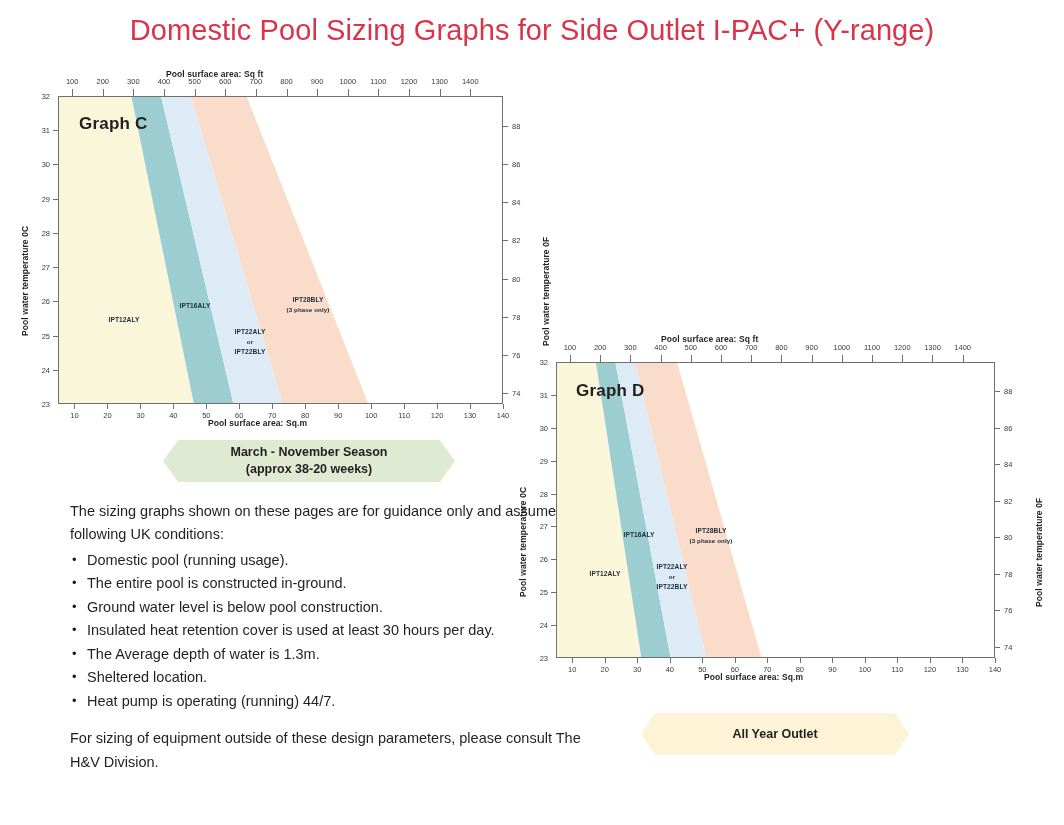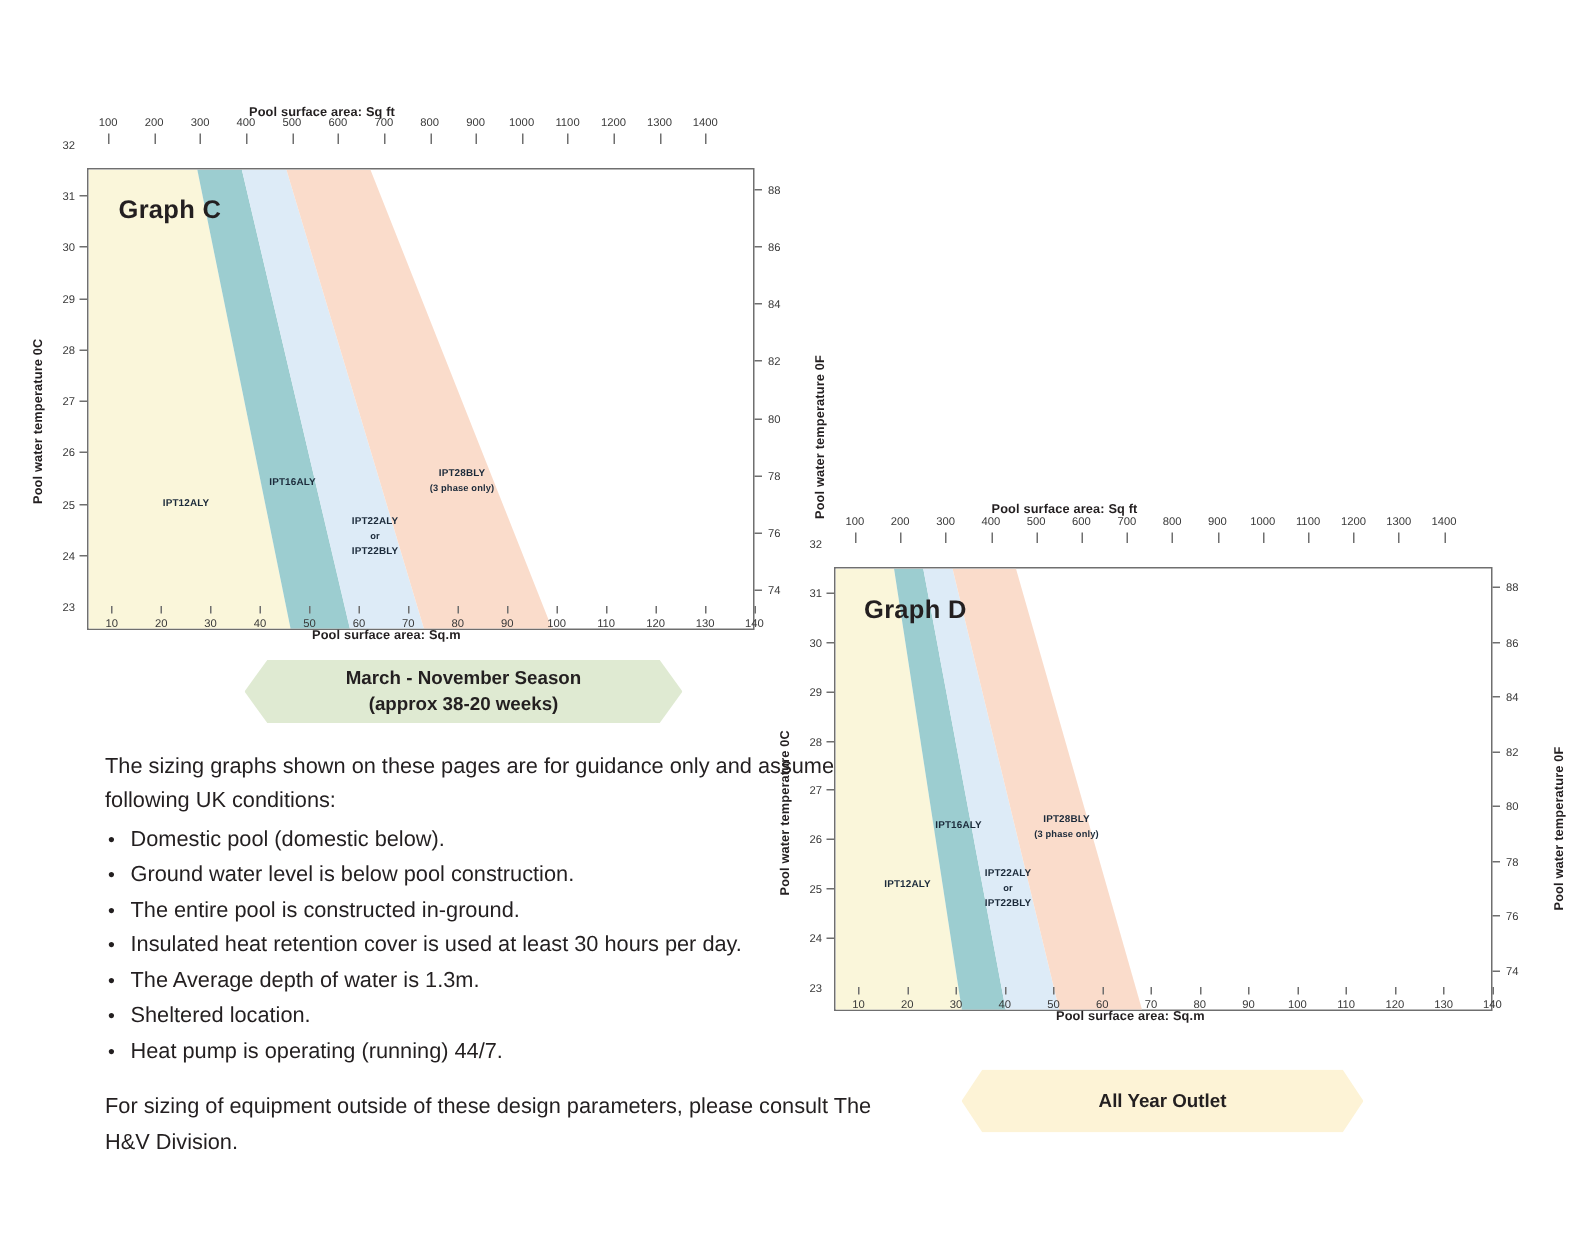--- a/index.html
+++ b/index.html
@@ -14,21 +14,21 @@
   .page-title{
     position:absolute;left:0;top:14px;width:1064px;text-align:center;
     font-size:29px;font-weight:400;letter-spacing:.1px;
     color:#d8344a;font-family:"Liberation Sans", sans-serif;
     white-space:nowrap;
   }
 
   
   .graph{position:absolute;}
   .plot{
-    position:absolute;left:0;top:16px;overflow:hidden;
+    position:absolute;left:0;top:0;overflow:hidden;
     border:1px solid #6f6f6f;box-sizing:border-box;background:#fff;
   }
   .plot svg{display:block;}
 
   .graph-label{
     position:absolute;font-weight:bold;color:#231f20;
     letter-spacing:.2px;
   }
 
   
@@ -77,20 +77,21 @@
     content:"\2022";position:absolute;left:2px;top:0;color:#231f20;font-size:13px;
   }
   .copy .strong{font-weight:bold;margin-top:16px;}
   .copy .note{margin-top:14px;}
 </style>
 </head>
 <body>
 
 <div class="page">
 
+  <div class="page-title">Domestic Pool Sizing Graphs for Side Outlet I-PAC+ (Y-range)</div>
 
   <div class="graph" id="gc" style="left:58px;top:96px;width:445px;height:308px;">
 
     <div class="ax-title" style="left:108px;top:-27px;">Pool surface area: Sq ft</div>
 
     <div class="plot" style="width:445px;height:308px;">
       <svg width="445" height="308" viewBox="0 0 445 308" preserveAspectRatio="none">
 
         <polygon fill="#faf6da" points="0,0 72.5,0 135.1,308 0,308"></polygon>
 
@@ -226,23 +227,23 @@
   <div class="banner" style="left:163px;top:440px;width:292px;height:42px;background:#dfead2;font-size:12.5px;">
     <div>
       <div>March - November Season</div>
       <div>(approx 38-20 weeks)</div>
     </div>
   </div>
 
   <div class="copy" style="left:70px;top:500px;">
     <p>The sizing graphs shown on these pages are for guidance only and assume the following UK conditions:</p>
     <ul id="cond-list">
-        <li>Domestic pool (domestic below).</li>
+        <li>Domestic pool (running usage).</li>
+        <li>The entire pool is constructed in-ground.</li>
         <li>Ground water level is below pool construction.</li>
-        <li>The entire pool is constructed in-ground.</li>
         <li>Insulated heat retention cover is used at least 30 hours per day.</li>
         <li>The Average depth of water is 1.3m.</li>
         <li>Sheltered location.</li>
         <li>Heat pump is operating (running) 44/7.</li>
       </ul>
     <p class="note">For sizing of equipment outside of these design parameters, please consult The H&amp;V Division.</p>
 
   </div>
 
   <div class="graph" id="gd" style="left:556px;top:362px;width:439px;height:296px;">

